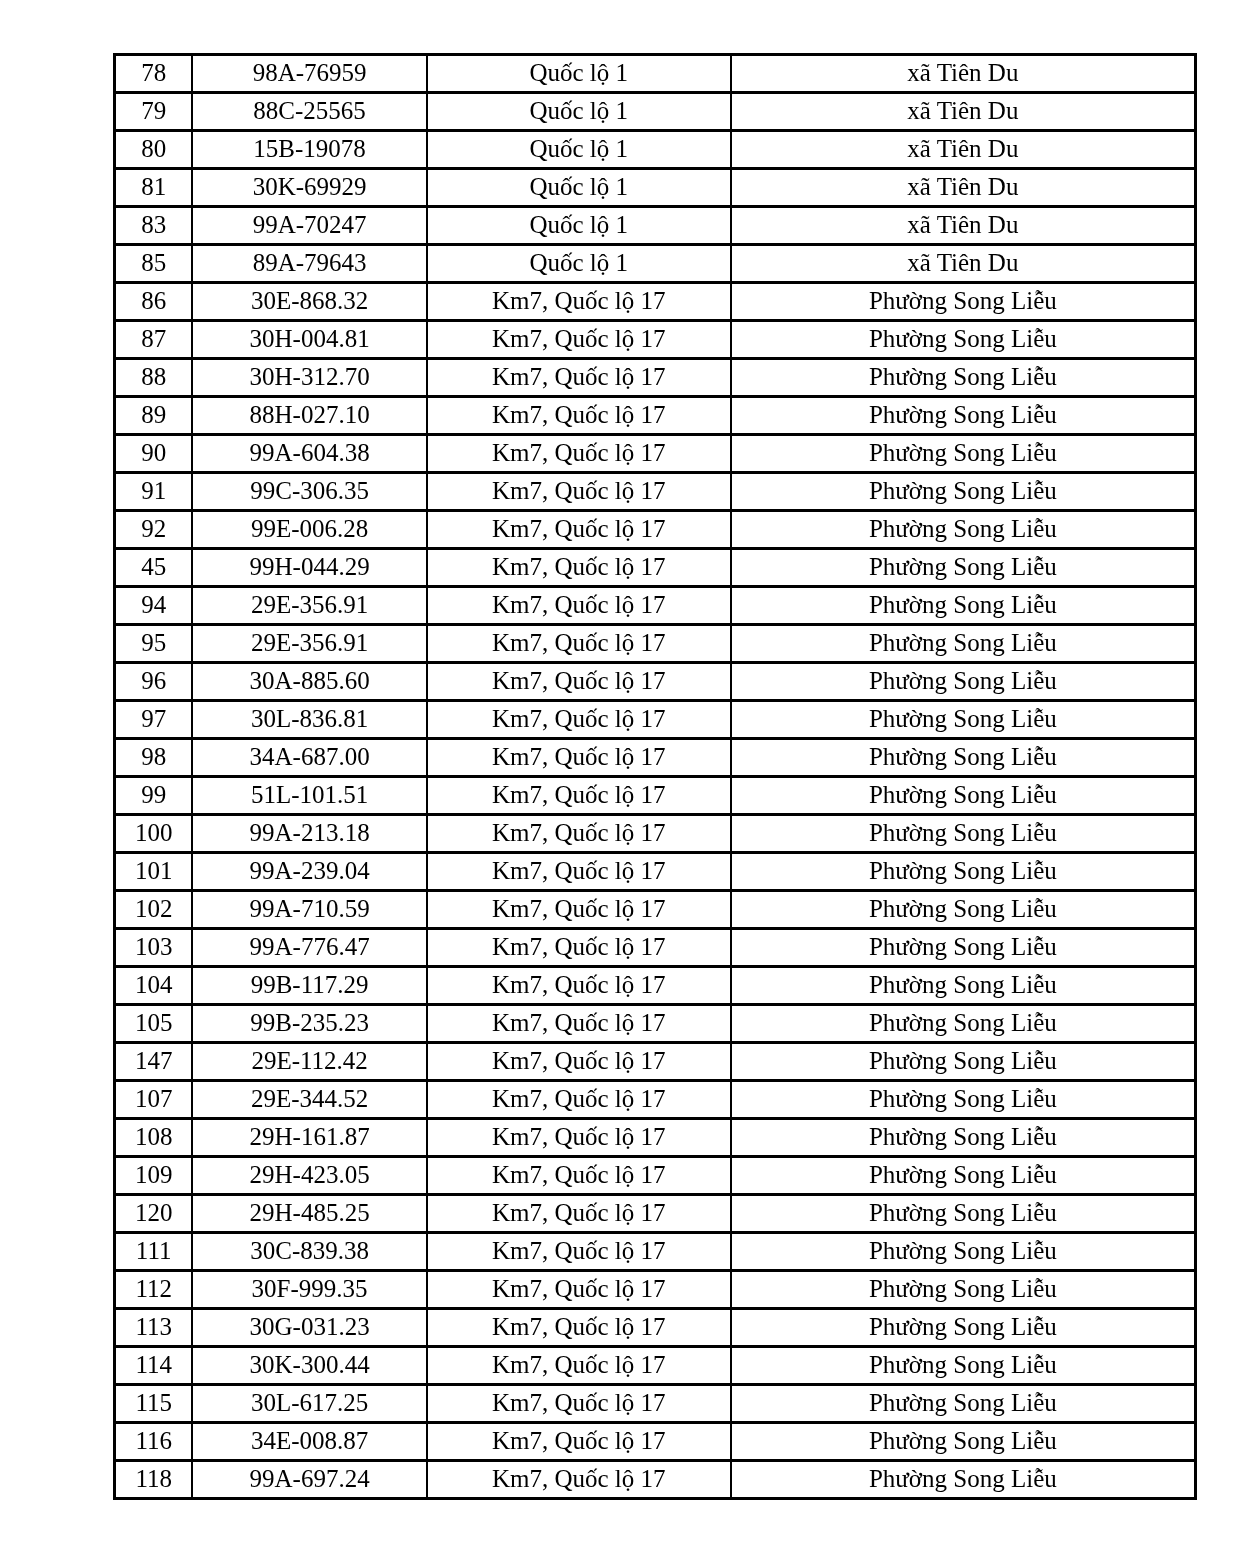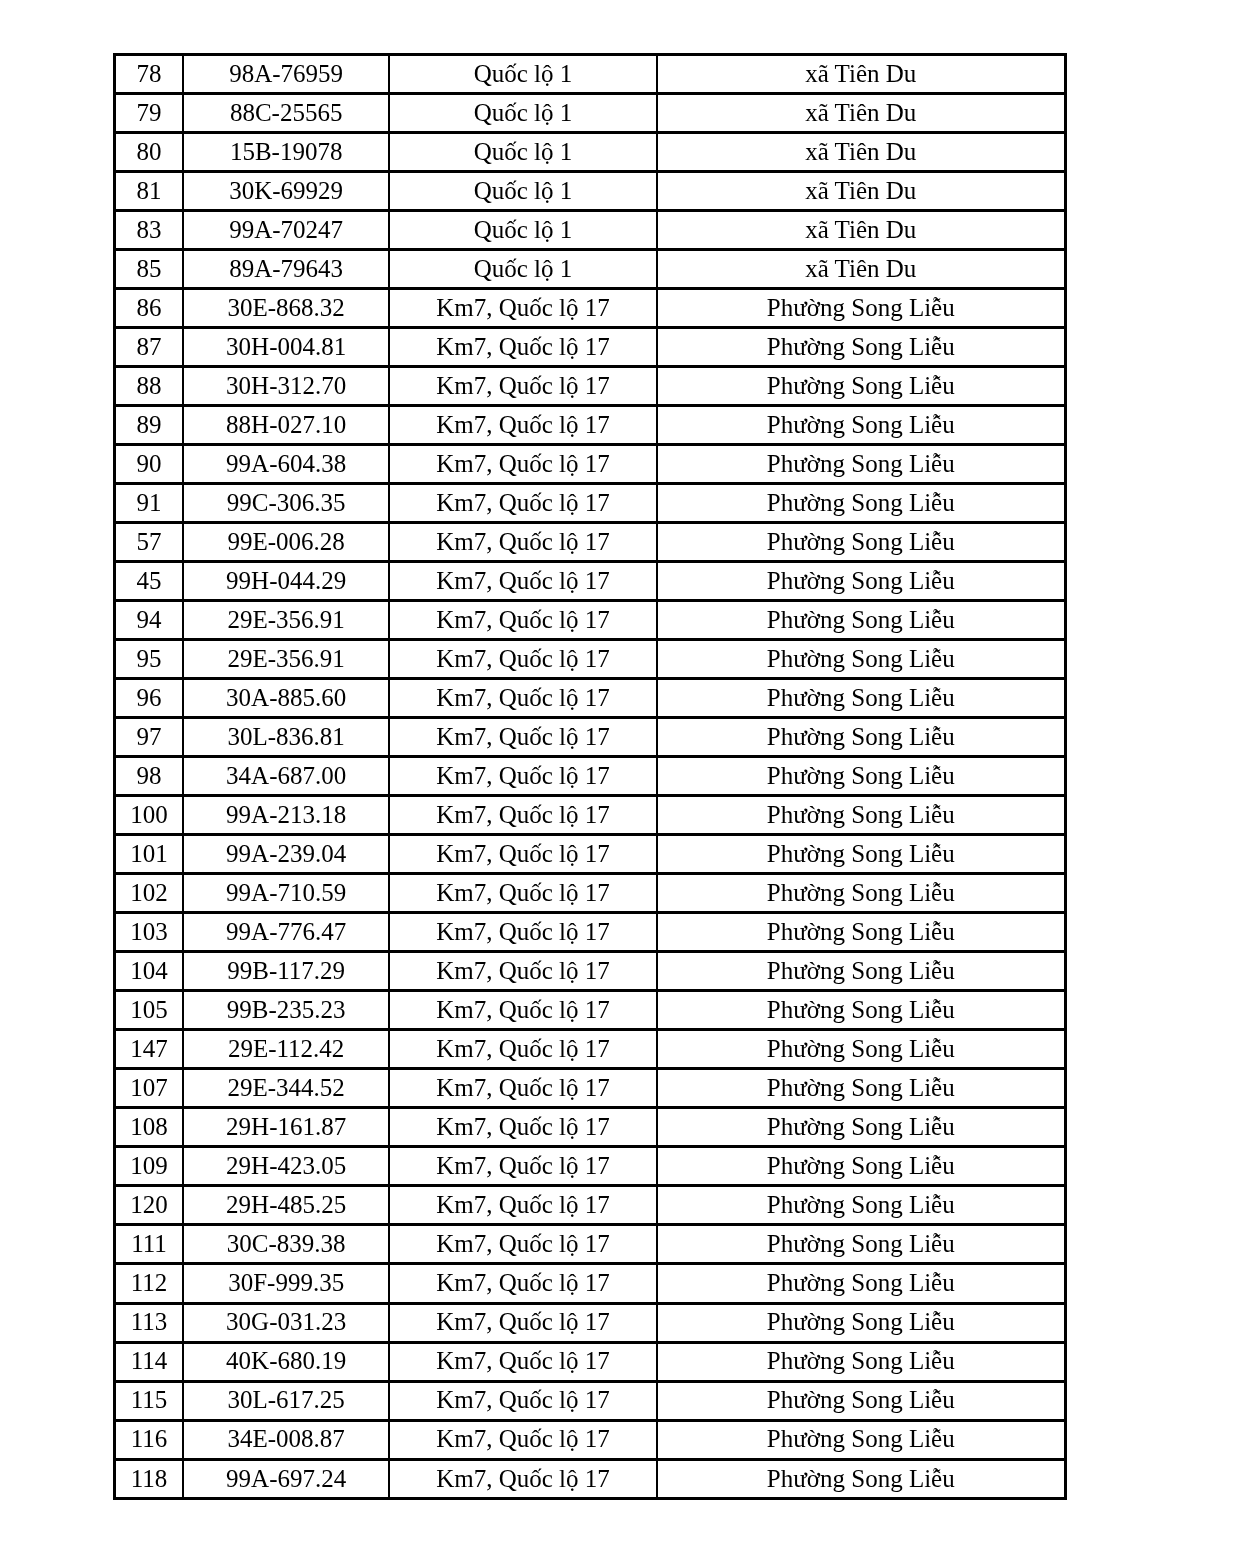--- a/index.html
+++ b/index.html
@@ -13,21 +13,21 @@
     height: 1565px;
     background: #ffffff;
     font-family: "Liberation Serif", "DejaVu Serif", serif;
     color: #000000;
     overflow: hidden;
   }
   table.data-table {
     position: absolute;
     left: 113px;
     top: 53px;
-    width: 954px;
+    width: 1084px;
     height: 1447px;
     border-collapse: collapse;
     table-layout: fixed;
     border: 3px solid #000000;
   }
   table.data-table td {
     border-left: 2px solid #000000;
     border-right: 2px solid #000000;
     border-top: 3px solid #000000;
     border-bottom: 3px solid #000000;
@@ -122,21 +122,21 @@
           <td>Km7, Quốc lộ 17</td>
           <td>Phường Song Liễu</td>
         </tr>
         <tr>
           <td>91</td>
           <td>99C-306.35</td>
           <td>Km7, Quốc lộ 17</td>
           <td>Phường Song Liễu</td>
         </tr>
         <tr>
-          <td>57</td>
+          <td>92</td>
           <td>99E-006.28</td>
           <td>Km7, Quốc lộ 17</td>
           <td>Phường Song Liễu</td>
         </tr>
         <tr>
           <td>45</td>
           <td>99H-044.29</td>
           <td>Km7, Quốc lộ 17</td>
           <td>Phường Song Liễu</td>
         </tr>
@@ -164,20 +164,26 @@
           <td>Km7, Quốc lộ 17</td>
           <td>Phường Song Liễu</td>
         </tr>
         <tr>
           <td>98</td>
           <td>34A-687.00</td>
           <td>Km7, Quốc lộ 17</td>
           <td>Phường Song Liễu</td>
         </tr>
         <tr>
+          <td>99</td>
+          <td>51L-101.51</td>
+          <td>Km7, Quốc lộ 17</td>
+          <td>Phường Song Liễu</td>
+        </tr>
+        <tr>
           <td>100</td>
           <td>99A-213.18</td>
           <td>Km7, Quốc lộ 17</td>
           <td>Phường Song Liễu</td>
         </tr>
         <tr>
           <td>101</td>
           <td>99A-239.04</td>
           <td>Km7, Quốc lộ 17</td>
           <td>Phường Song Liễu</td>
@@ -249,21 +255,21 @@
           <td>Phường Song Liễu</td>
         </tr>
         <tr>
           <td>113</td>
           <td>30G-031.23</td>
           <td>Km7, Quốc lộ 17</td>
           <td>Phường Song Liễu</td>
         </tr>
         <tr>
           <td>114</td>
-          <td>40K-680.19</td>
+          <td>30K-300.44</td>
           <td>Km7, Quốc lộ 17</td>
           <td>Phường Song Liễu</td>
         </tr>
         <tr>
           <td>115</td>
           <td>30L-617.25</td>
           <td>Km7, Quốc lộ 17</td>
           <td>Phường Song Liễu</td>
         </tr>
         <tr>

